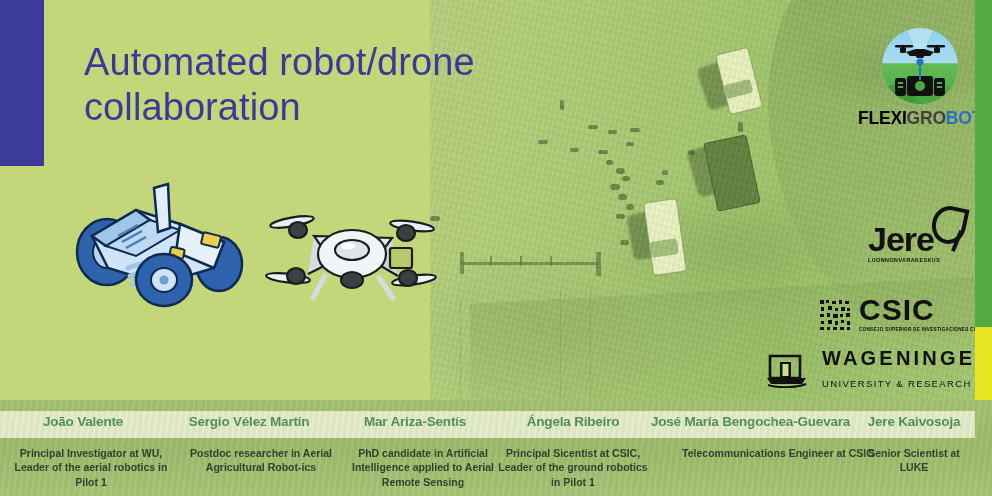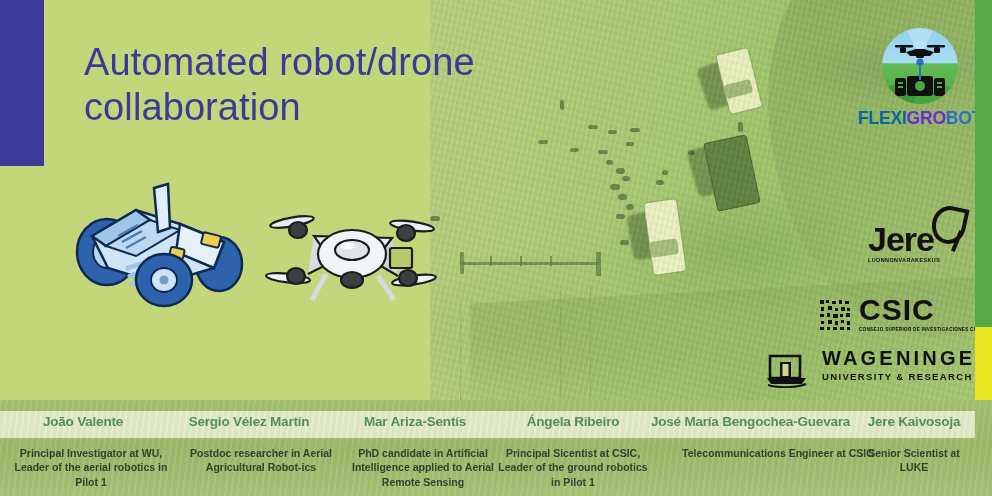--- a/index.html
+++ b/index.html
@@ -75,22 +75,22 @@
     transform:translateX(-50%) rotate(180deg);transform-origin:top center;
   }
   .fgb-hill{position:absolute;left:-6px;bottom:-14px;width:50px;height:34px;border-radius:50%;background:#3e9b3c;}
   .fgb-hill2{position:absolute;right:-8px;bottom:-16px;width:52px;height:34px;border-radius:50%;background:#46a742;}
   .fgb-drone{position:absolute;left:50%;top:13px;transform:translateX(-50%);}
   .fgb-bot{position:absolute;left:50%;bottom:6px;transform:translateX(-50%);}
   .fgb-text{
     text-align:center;margin-top:4px;font-weight:bold;font-size:17.5px;letter-spacing:-.2px;
     font-family:"Liberation Sans", sans-serif;white-space:nowrap;
   }
-  .c-flexi{color:#0369a1;}
-  .c-gro{color:#6d28d9;}
+  .c-flexi{color:#000000;}
+  .c-gro{color:#404040;}
   .c-bots{color:#2b6fc4;}
 
   
   .luke{position:absolute;left:868px;top:222px;width:96px;color:#111;}
   .luke-word{font-size:34px;font-weight:bold;letter-spacing:-1px;line-height:1;font-family:"Liberation Sans", sans-serif;}
   .luke-leaf{
     position:absolute;right:-2px;top:-16px;width:26px;height:30px;
     border:4px solid #111;border-radius:60% 0 60% 60%;transform:rotate(12deg);
   }
   .luke-stem{position:absolute;right:5px;top:8px;width:4px;height:22px;background:#111;transform:rotate(22deg);}
@@ -98,21 +98,21 @@
 
   .csic{position:absolute;left:818px;top:298px;display:flex;align-items:flex-start;gap:7px;color:#111;}
   .csic-seal{width:34px;height:34px;position:relative;}
   .csic-right{position:relative;top:-3px;}
   .csic-word{font-size:30px;font-weight:bold;letter-spacing:1px;line-height:1;font-family:"Liberation Sans", sans-serif;}
   .csic-sub{font-size:4.6px;letter-spacing:.3px;font-weight:bold;margin-top:2px;white-space:nowrap;}
 
   .wur{position:absolute;left:766px;top:348px;display:flex;align-items:flex-start;gap:10px;color:#111;}
   .wur-mark{position:relative;width:46px;height:40px;}
   .wur-word{font-size:20px;font-weight:bold;letter-spacing:3.2px;line-height:1;font-family:"Liberation Sans", sans-serif;}
-  .wur-sub{font-size:9.5px;letter-spacing:1.35px;margin-top:3px;font-weight:bold;white-space:nowrap;}
+  .wur-sub{font-size:9.5px;letter-spacing:1.35px;margin-top:10px;font-weight:normal;white-space:nowrap;}
 
   
   .strip-green{position:absolute;right:0;top:0;width:17px;height:327px;background:#56aa46;}
   .strip-yellow{position:absolute;right:0;top:327px;width:17px;height:169px;background:#e8e622;}
 
   
   .bottom{
     position:absolute;left:0;bottom:0;width:992px;height:96px;
     background:linear-gradient(180deg,#a5c173 0%,#9cbb6c 50%,#a7c477 100%);
     overflow:hidden;

